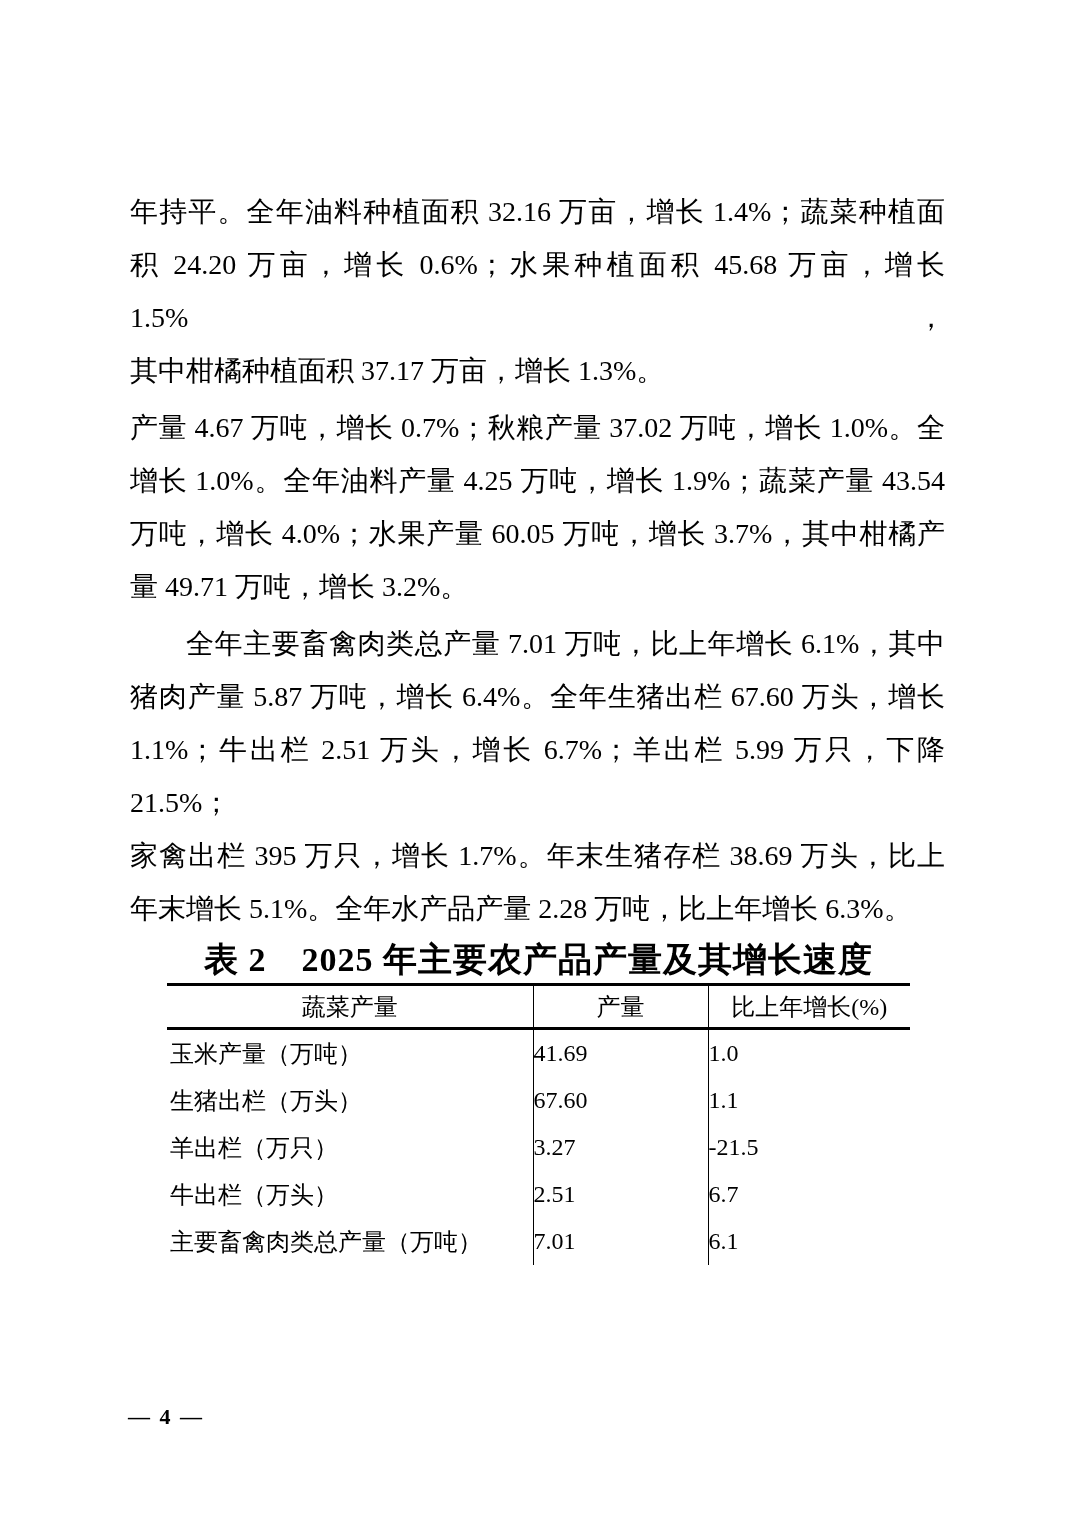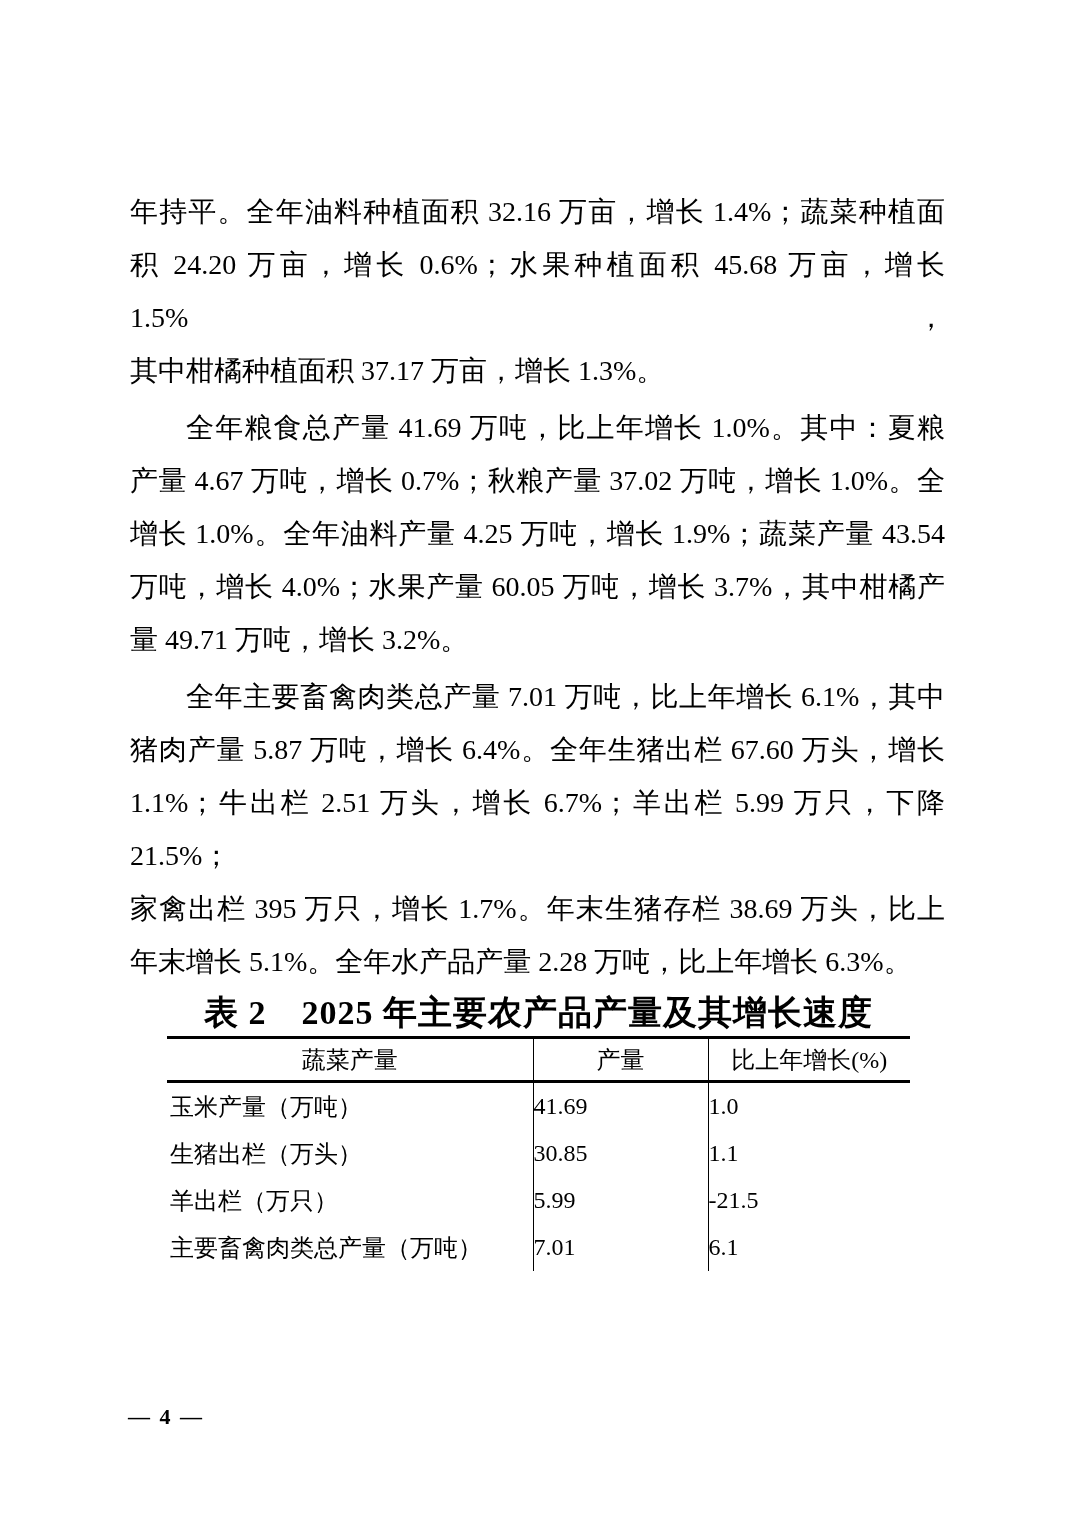--- a/index.html
+++ b/index.html
@@ -73,21 +73,20 @@
 <div class="page">
   <main class="content">
 
     <section class="para">
       <div class="line">年持平。全年油料种植面积 32.16 万亩，增长 1.4%；蔬菜种植面</div>
       <div class="line">积 24.20 万亩，增长 0.6%；水果种植面积 45.68 万亩，增长 1.5%，</div>
       <div class="line end">其中柑橘种植面积 37.17 万亩，增长 1.3%。</div>
     </section>
 
     <section class="para">
-      <div class="line indent">全年粮食总产量 41.69 万吨，比上年增长 1.0%。其中：夏粮</div>
       <div class="line">产量 4.67 万吨，增长 0.7%；秋粮产量 37.02 万吨，增长 1.0%。全</div>
       <div class="line">增长 1.0%。全年油料产量 4.25 万吨，增长 1.9%；蔬菜产量 43.54</div>
       <div class="line">万吨，增长 4.0%；水果产量 60.05 万吨，增长 3.7%，其中柑橘产</div>
       <div class="line end">量 49.71 万吨，增长 3.2%。</div>
     </section>
 
     <section class="para">
       <div class="line indent">全年主要畜禽肉类总产量 7.01 万吨，比上年增长 6.1%，其中</div>
       <div class="line">猪肉产量 5.87 万吨，增长 6.4%。全年生猪出栏 67.60 万头，增长</div>
       <div class="line">1.1%；牛出栏 2.51 万头，增长 6.7%；羊出栏 5.99 万只，下降 21.5%；</div>
@@ -111,27 +110,32 @@
         </tr>
       </thead>
       <tbody>
         <tr>
           <td class="name">玉米产量（万吨）</td>
           <td class="val">41.69</td>
           <td class="val">1.0</td>
         </tr>
         <tr>
           <td class="name">生猪出栏（万头）</td>
-          <td class="val">30.85</td>
+          <td class="val">67.60</td>
           <td class="val">1.1</td>
         </tr>
         <tr>
           <td class="name">羊出栏（万只）</td>
-          <td class="val">5.99</td>
+          <td class="val">3.27</td>
           <td class="val">-21.5</td>
+        </tr>
+        <tr>
+          <td class="name">牛出栏（万头）</td>
+          <td class="val">2.51</td>
+          <td class="val">6.7</td>
         </tr>
         <tr>
           <td class="name">主要畜禽肉类总产量（万吨）</td>
           <td class="val">7.01</td>
           <td class="val">6.1</td>
         </tr>
       </tbody>
     </table>
 
   </main>

